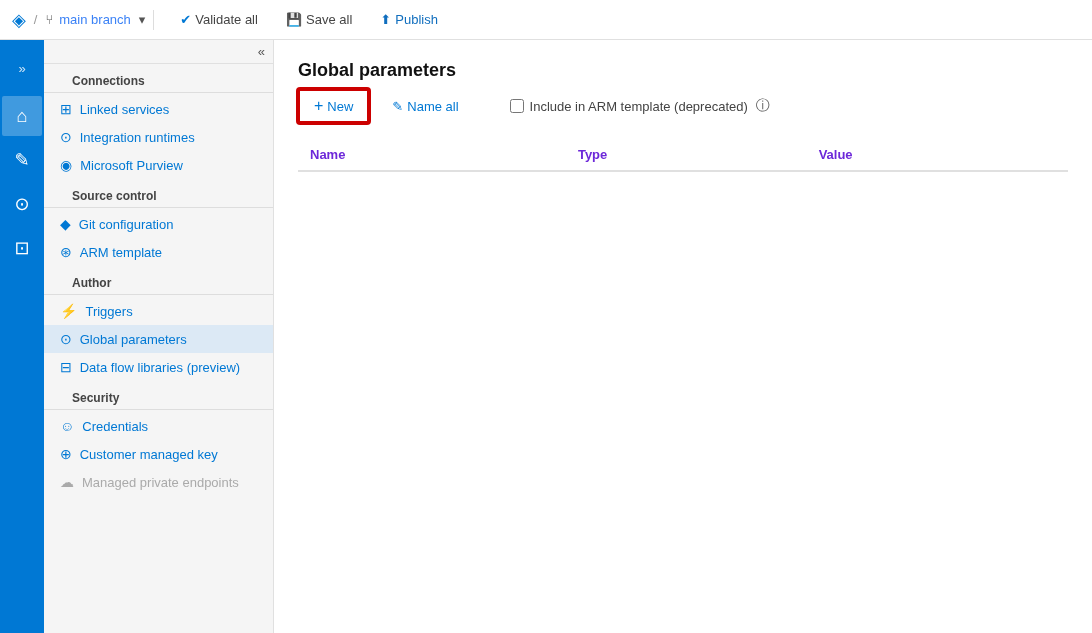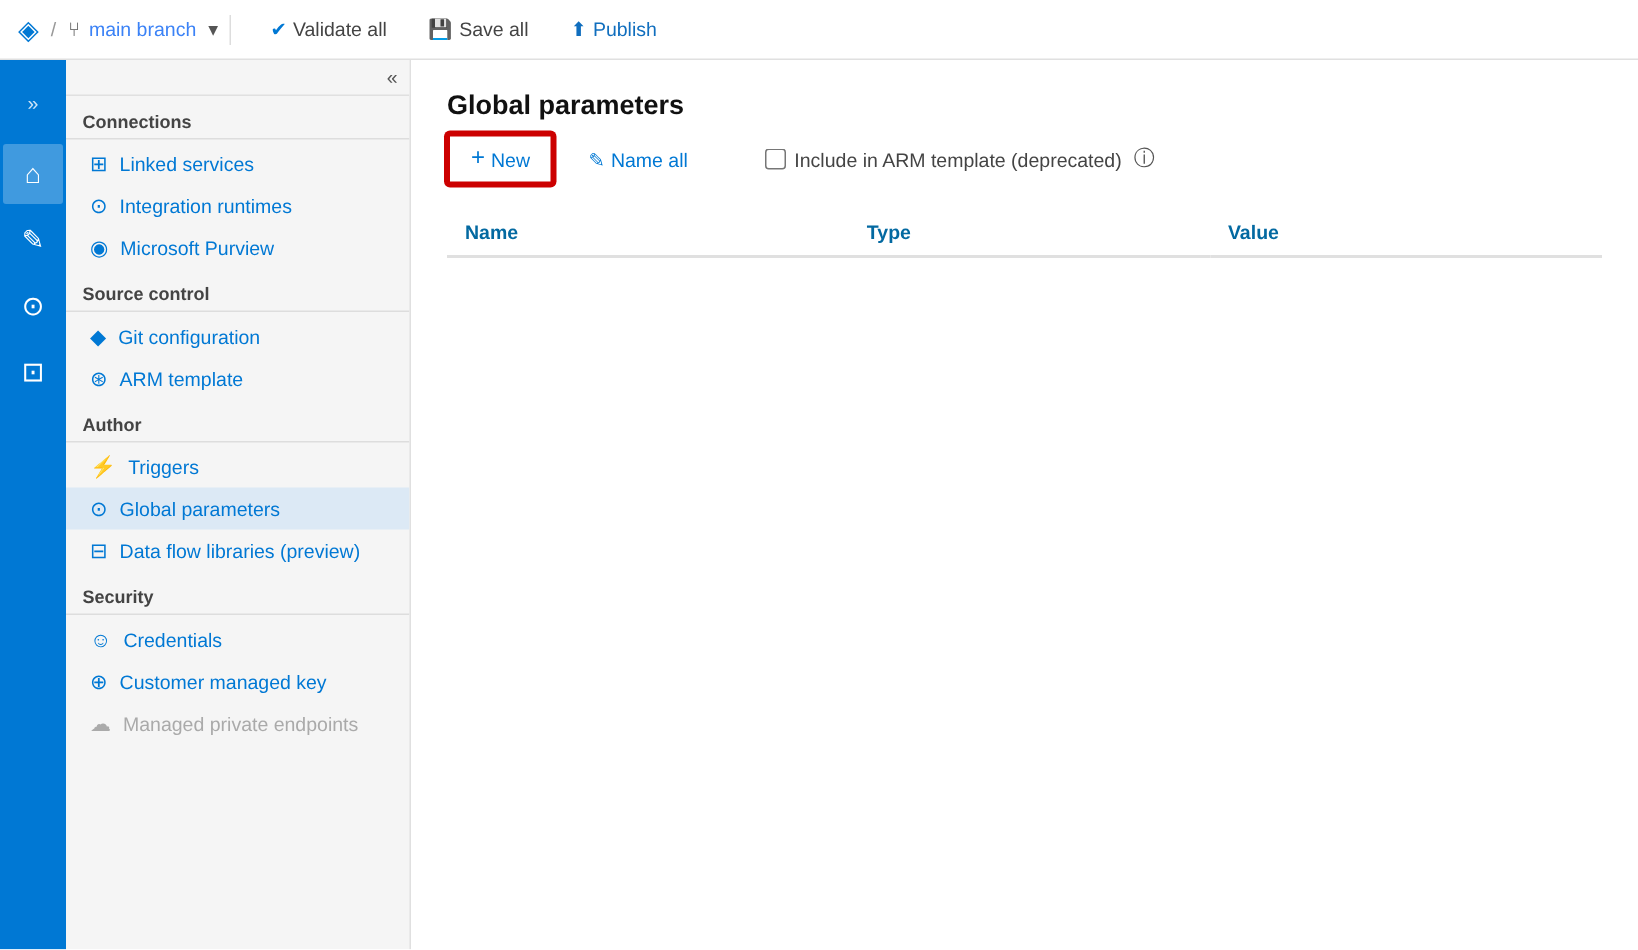--- a/index.html
+++ b/index.html
@@ -34,21 +34,21 @@
     
     .sidebar {
       width: 230px; background: #f5f5f5; border-right: 1px solid #e0e0e0;
       display: flex; flex-direction: column; overflow-y: auto; flex-shrink: 0;
     }
     .sidebar-collapse-btn {
       display: flex; justify-content: flex-end; padding: 4px 8px;
       background: #f5f5f5; border-bottom: 1px solid #e0e0e0; cursor: pointer; color: #555;
     }
     .sidebar-section-title {
-      font-size: 12px; font-weight: 600; color: #444; padding: 10px 12px 4px 11px;
+      font-size: 12px; font-weight: 600; color: #444; padding: 10px 12px 4px 28px;
       border-bottom: 1px solid #ddd; margin-bottom: 2px;
     }
     .sidebar-item {
       display: flex; align-items: center; gap: 8px; padding: 6px 12px 6px 16px;
       color: #0078d4; cursor: pointer; font-size: 13px; border-radius: 0;
     }
     .sidebar-item.active { background: #dce9f5; font-weight: 500; }
     .sidebar-item.disabled { color: #aaa; cursor: default; }
     .sidebar-icon { font-size: 14px; flex-shrink: 0; }
 
@@ -75,21 +75,21 @@
       cursor: pointer; border-radius: 2px;
     }
     .checkbox-label { display: flex; align-items: center; gap: 6px; color: #444; font-size: 13px; cursor: pointer; padding-left: 28px; }
     .checkbox-label input[type=checkbox] { width: 14px; height: 14px; }
     .info-icon { color: #555; font-size: 14px; cursor: pointer; }
 
     
     .params-table { width: 100%; border-collapse: collapse; }
     .params-table th {
       text-align: left; padding: 8px 12px; font-size: 13px; font-weight: 600;
-      color: #0369a1; border-bottom: 2px solid #e0e0e0; background: #fff;
+      color: #6d28d9; border-bottom: 2px solid #e0e0e0; background: #fff;
     }
   </style>
 </head>
 <body>
 
 <div class="topbar">
   <div class="topbar-brand">
     <span style="font-size:18px; color:#0078d4;">◈</span>
     <span class="topbar-sep">/</span>
     <span style="color:#555;">⑂</span>

